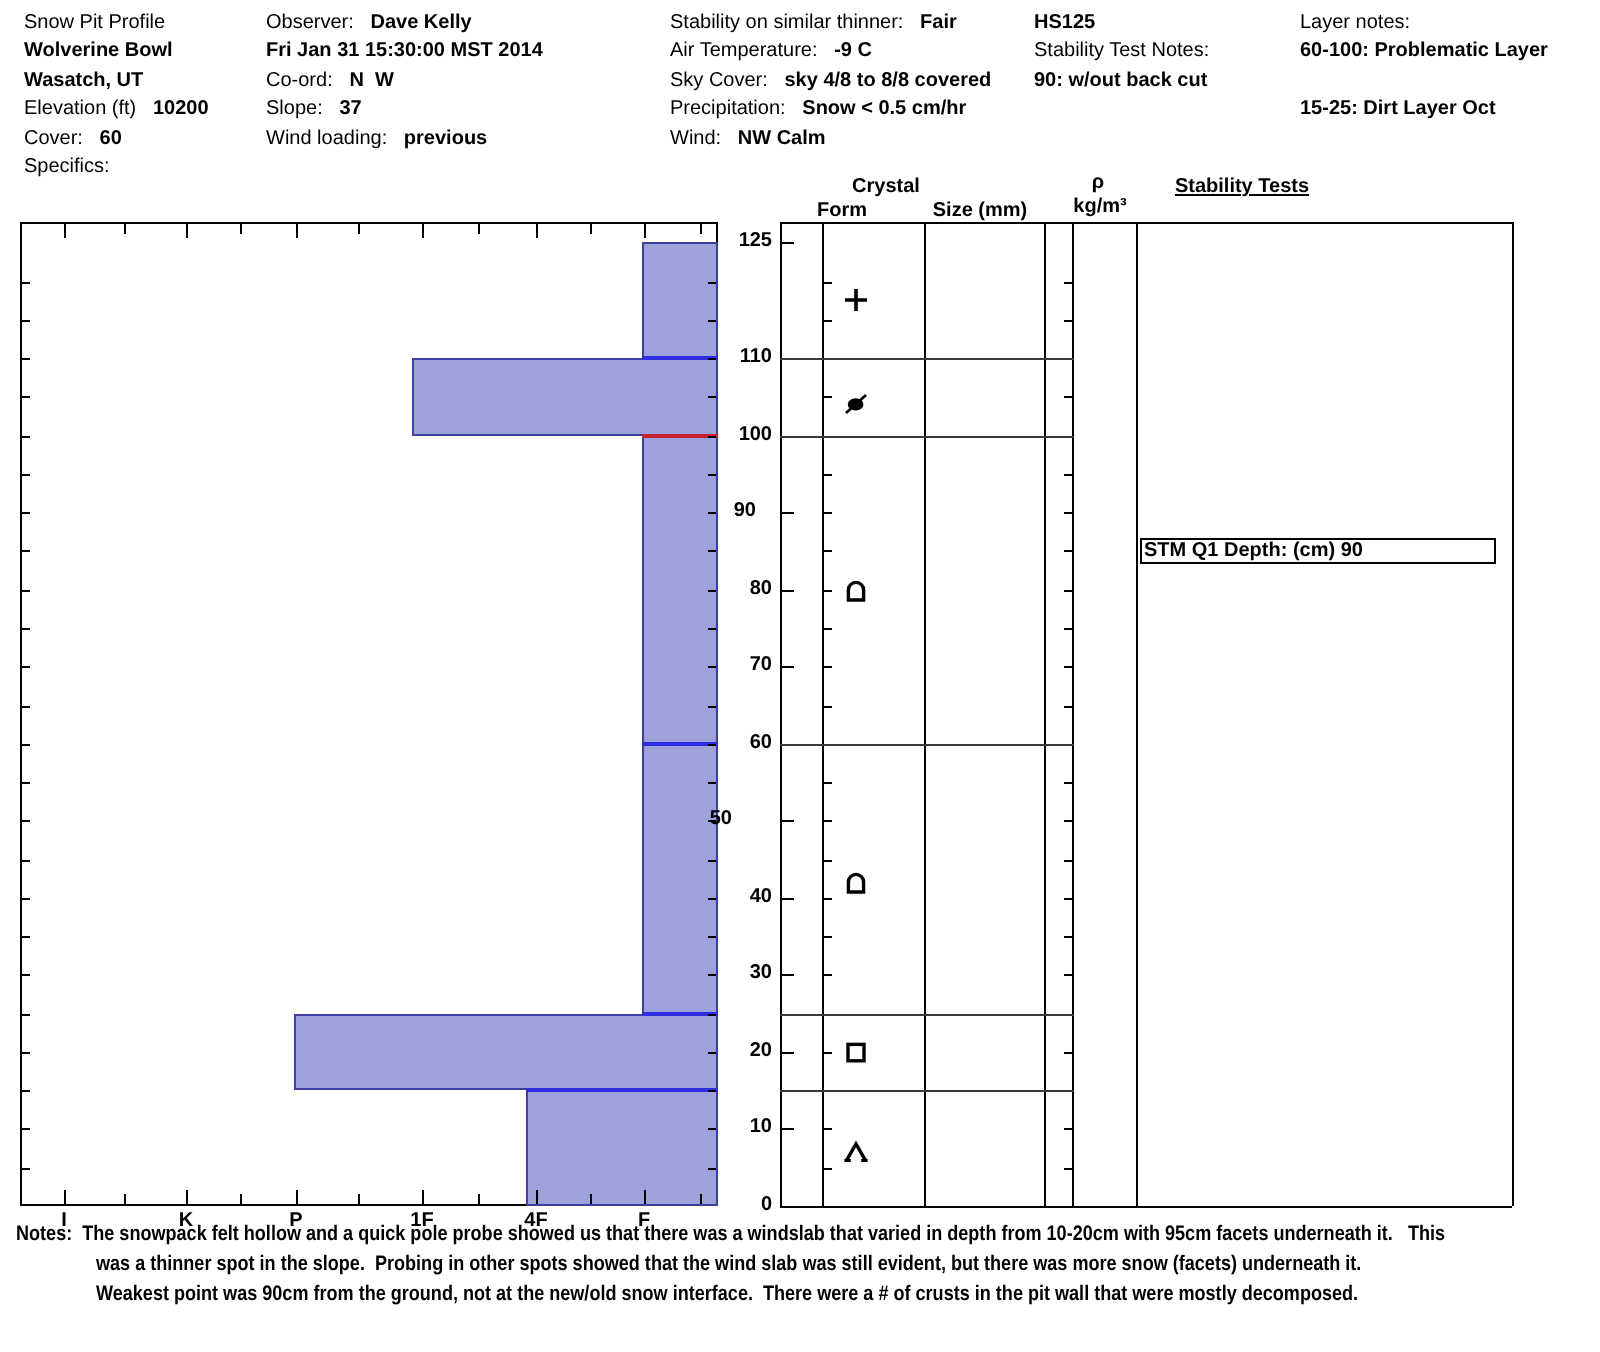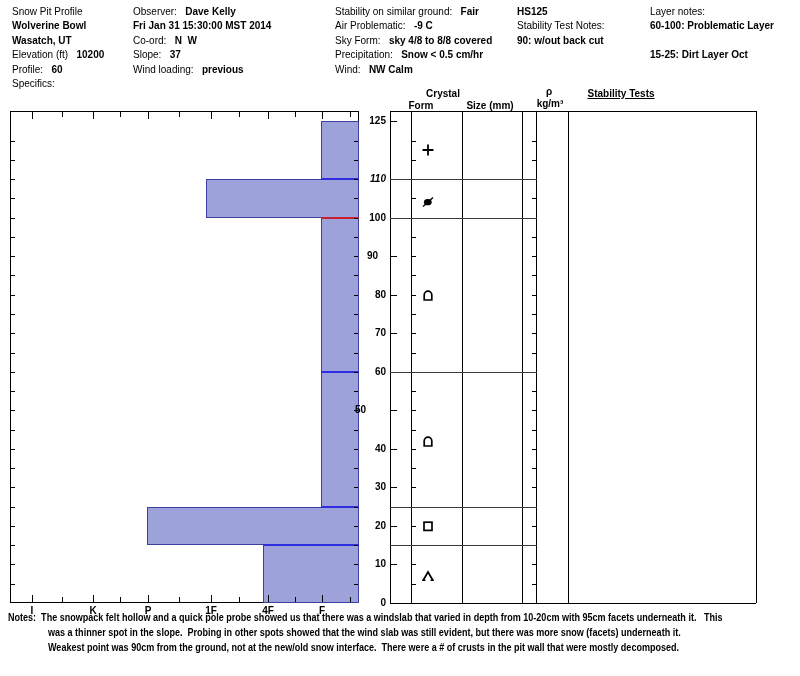--- a/index.html
+++ b/index.html
@@ -23,30 +23,30 @@
 </head>
 <body>
 
 <div id="canvas">
 
   <div id="header">
       <div class="hdr-row" style="left: 12px; top: 5px;"><span>Snow Pit Profile</span></div>
       <div class="hdr-row" style="left: 12px; top: 19.4px;"><span class="b">Wolverine Bowl</span></div>
       <div class="hdr-row" style="left: 12px; top: 33.8px;"><span class="b">Wasatch, UT</span></div>
       <div class="hdr-row" style="left: 12px; top: 48.2px;"><span>Elevation (ft)</span><span class="b">   10200</span></div>
-      <div class="hdr-row" style="left: 12px; top: 62.6px;"><span>Profile:</span><span class="b">   60</span></div>
+      <div class="hdr-row" style="left: 12px; top: 62.6px;"><span>Cover:</span><span class="b">   60</span></div>
       <div class="hdr-row" style="left: 12px; top: 77px;"><span>Specifics:</span></div>
       <div class="hdr-row" style="left: 133px; top: 5px;"><span>Observer:</span><span class="b">   Dave Kelly</span></div>
       <div class="hdr-row" style="left: 133px; top: 19.4px;"><span class="b">Fri Jan 31 15:30:00 MST 2014</span></div>
       <div class="hdr-row" style="left: 133px; top: 33.8px;"><span>Co-ord:</span><span class="b">   N  W</span></div>
       <div class="hdr-row" style="left: 133px; top: 48.2px;"><span>Slope:</span><span class="b">   37</span></div>
       <div class="hdr-row" style="left: 133px; top: 62.6px;"><span>Wind loading:</span><span class="b">   previous</span></div>
-      <div class="hdr-row" style="left: 335px; top: 5px;"><span>Stability on similar ground:</span><span class="b">   Fair</span></div>
-      <div class="hdr-row" style="left: 335px; top: 19.4px;"><span>Air Problematic:</span><span class="b">   -9 C</span></div>
-      <div class="hdr-row" style="left: 335px; top: 33.8px;"><span>Sky Form:</span><span class="b">   sky 4/8 to 8/8 covered</span></div>
+      <div class="hdr-row" style="left: 335px; top: 5px;"><span>Stability on similar thinner:</span><span class="b">   Fair</span></div>
+      <div class="hdr-row" style="left: 335px; top: 19.4px;"><span>Air Temperature:</span><span class="b">   -9 C</span></div>
+      <div class="hdr-row" style="left: 335px; top: 33.8px;"><span>Sky Cover:</span><span class="b">   sky 4/8 to 8/8 covered</span></div>
       <div class="hdr-row" style="left: 335px; top: 48.2px;"><span>Precipitation:</span><span class="b">   Snow &lt; 0.5 cm/hr</span></div>
       <div class="hdr-row" style="left: 335px; top: 62.6px;"><span>Wind:</span><span class="b">   NW Calm</span></div>
       <div class="hdr-row" style="left: 517px; top: 5px;"><span class="b">HS125</span></div>
       <div class="hdr-row" style="left: 517px; top: 19.4px;"><span>Stability Test Notes:</span></div>
       <div class="hdr-row" style="left: 517px; top: 33.8px;"><span class="b">90: w/out back cut</span></div>
       <div class="hdr-row" style="left: 650px; top: 5px;"><span>Layer notes:</span></div>
       <div class="hdr-row" style="left: 650px; top: 19.4px;"><span class="b">60-100: Problematic Layer</span></div>
       <div class="hdr-row" style="left: 650px; top: 48.2px;"><span class="b">15-25: Dirt Layer Oct</span></div>
     </div>
 
@@ -136,21 +136,21 @@
       <div class="line" style="left: 11px; top: 140.64px; width: 4px; height: 1px;"></div>
       <div class="line" style="left: 354px; top: 140.64px; width: 4px; height: 1px;"></div>
       <div class="xlab" style="left: 15px; top: 605px;">I</div>
       <div class="xlab" style="left: 76px; top: 605px;">K</div>
       <div class="xlab" style="left: 131px; top: 605px;">P</div>
       <div class="xlab" style="left: 194px; top: 605px;">1F</div>
       <div class="xlab" style="left: 251px; top: 605px;">4F</div>
       <div class="xlab" style="left: 305px; top: 605px;">F</div>
       <div class="ylab" style="left: 356px; top: 115.375px;">125</div>
       <div class="line" style="left: 391px; top: 121.375px; width: 6px; height: 1px;"></div>
-      <div class="ylab" style="left: 356px; top: 173.17px; font-style: italic;">110</div>
+      <div class="ylab" style="left: 356px; top: 173.17px;">110</div>
       <div class="line" style="left: 391px; top: 179.17px; width: 6px; height: 1px;"></div>
       <div class="ylab" style="left: 356px; top: 211.7px;">100</div>
       <div class="line" style="left: 391px; top: 217.7px; width: 6px; height: 1px;"></div>
       <div class="ylab" style="left: 348px; top: 250.23px; text-align: right;">90</div>
       <div class="line" style="left: 391px; top: 256.23px; width: 6px; height: 1px;"></div>
       <div class="ylab" style="left: 356px; top: 288.76px;">80</div>
       <div class="line" style="left: 391px; top: 294.76px; width: 6px; height: 1px;"></div>
       <div class="ylab" style="left: 356px; top: 327.29px;">70</div>
       <div class="line" style="left: 391px; top: 333.29px; width: 6px; height: 1px;"></div>
       <div class="ylab" style="left: 356px; top: 365.82px;">60</div>
@@ -263,18 +263,19 @@
       </div>
     </div>
 
   <div class="colhdr" style="left:443px;top:88px;">Crystal</div>
   <div class="colhdr" style="left:421px;top:100px;">Form</div>
   <div class="colhdr" style="left:490px;top:100px;">Size (mm)</div>
   <div class="colhdr" style="left:549px;top:86px;">ρ</div>
   <div class="colhdr" style="left:550px;top:98px;">kg/m³</div>
   <div class="colhdr" style="left:621px;top:88px;text-decoration:underline;">Stability Tests</div>
 
+  <div class="testbox" style="left:570px;top:269px;width:178px;height:13px;">STM Q1 Depth: (cm) 90</div>
 
   <div class="note" style="left:8px;top:611px;">Notes:  The snowpack felt hollow and a quick pole probe showed us that there was a windslab that varied in depth from 10-20cm with 95cm facets underneath it.   This</div>
   <div class="note" style="left:48px;top:626px;">was a thinner spot in the slope.  Probing in other spots showed that the wind slab was still evident, but there was more snow (facets) underneath it.</div>
   <div class="note" style="left:48px;top:641px;">Weakest point was 90cm from the ground, not at the new/old snow interface.  There were a # of crusts in the pit wall that were mostly decomposed.</div>
 
 </div>
 
 </body></html>

